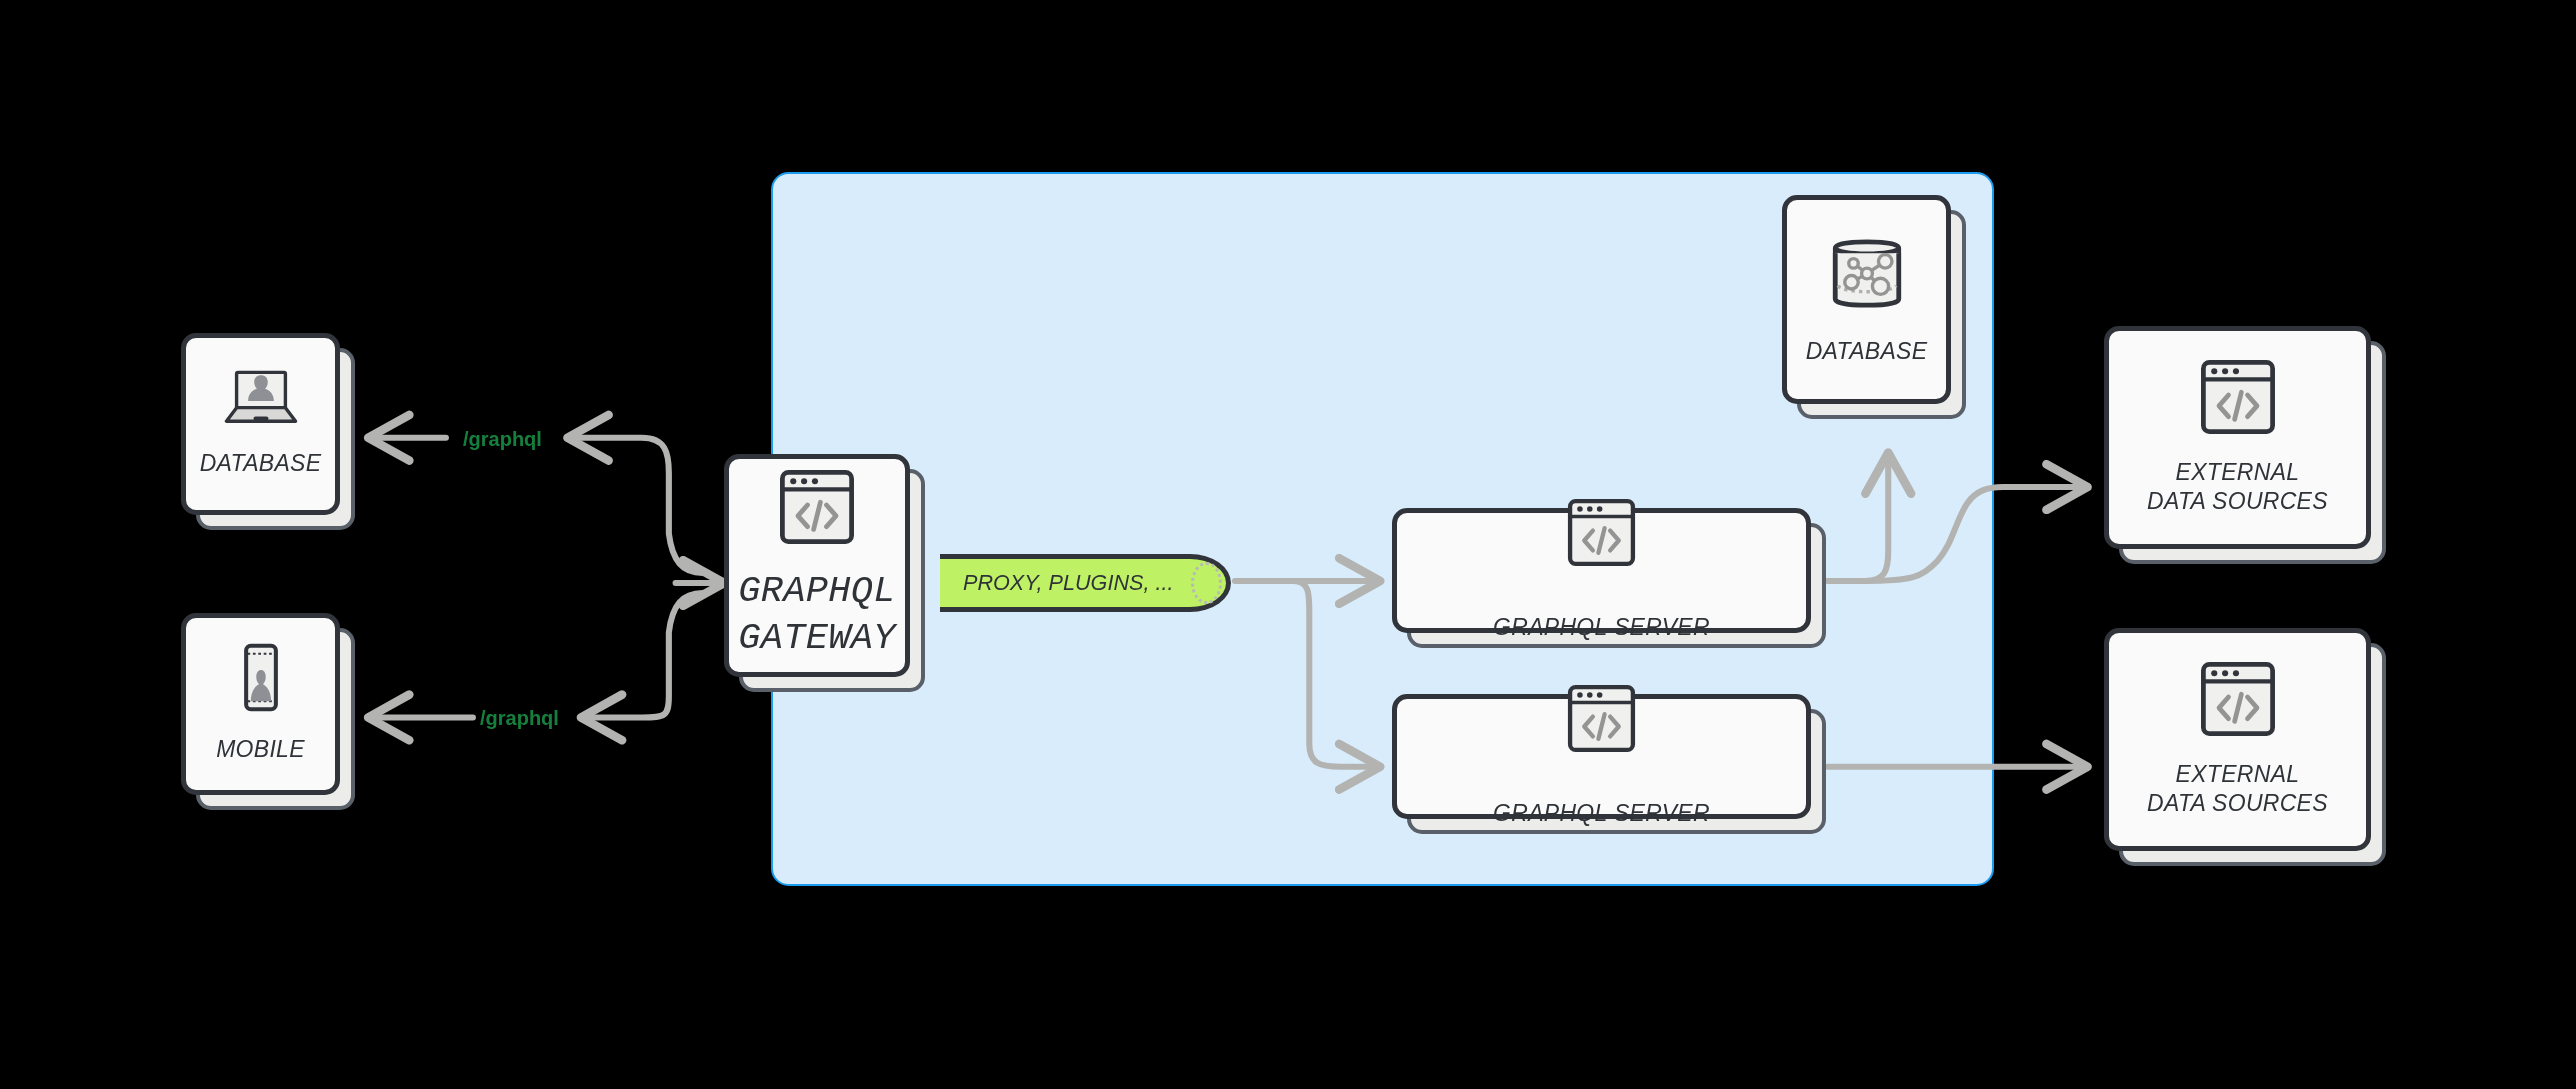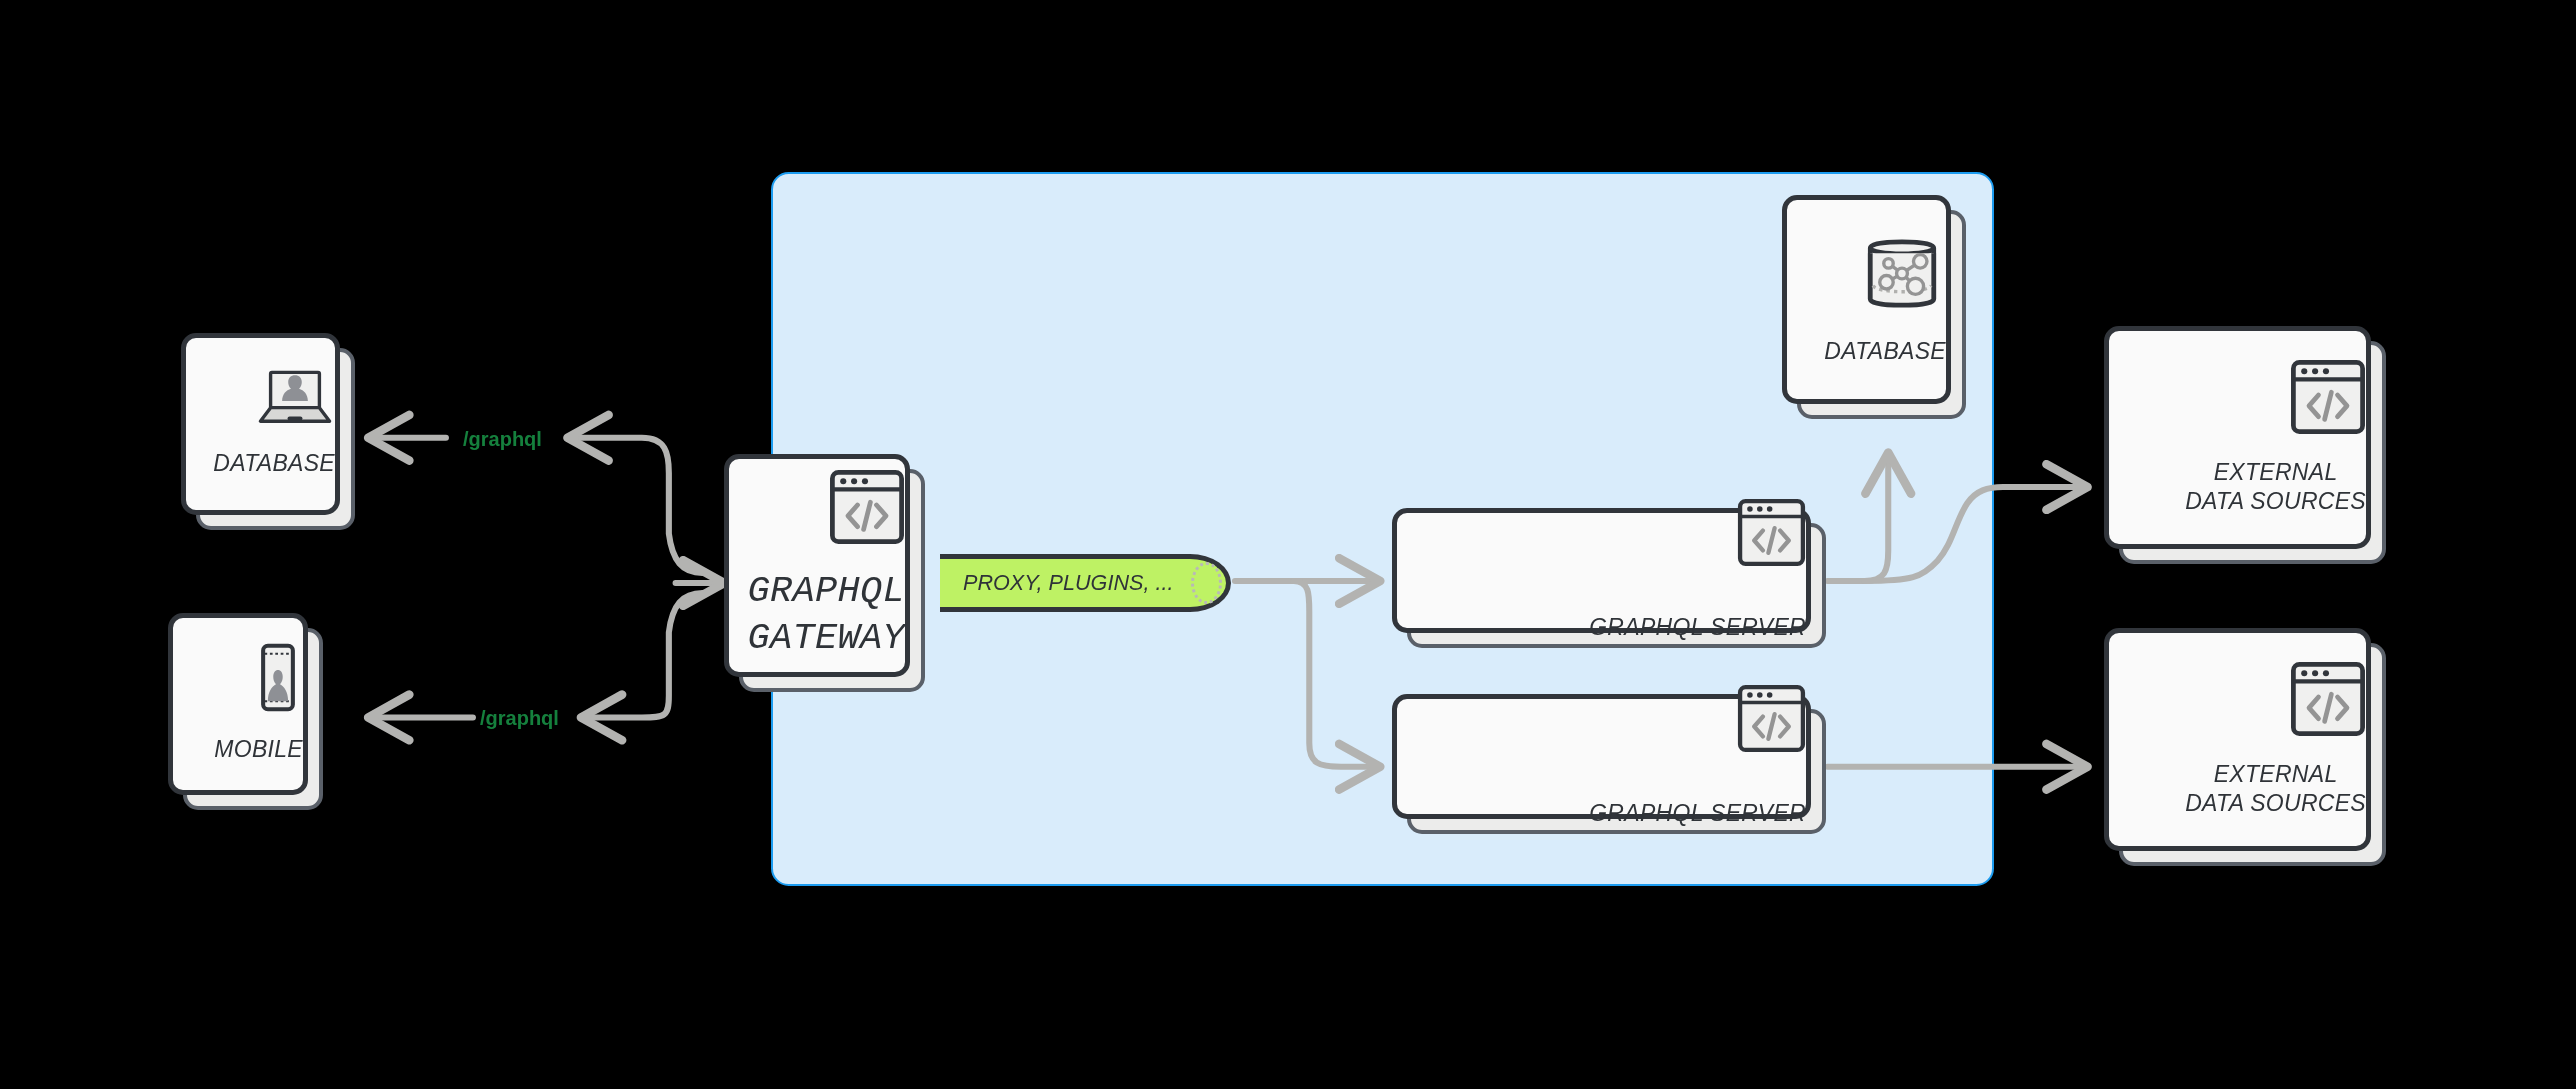--- a/index.html
+++ b/index.html
@@ -36,21 +36,21 @@
     border-radius: 15px;
   }
   .card .front {
     position: absolute;
     left: 0; top: 0;
     width: 100%; height: 100%;
     background: #fafafa;
     border: 5.4px solid #31353b;
     border-radius: 15px;
     display: flex;
-    align-items: flex-end;
+    align-items: center;
     justify-content: center;
     gap: 23px;
     flex-direction: column;
   }
   .card.horiz .front { flex-direction: column; gap: 46px; }
 
   .card-label {
     font-style: italic;
     font-size: 23px;
     color: #2f3338;
@@ -160,21 +160,21 @@
                    C 65 9 69 13 69 19 C 69 22 68 26 65 29 C 72 31 78 37 78 47 Z" fill="#8e9095"></path>
           <line x1="23" y1="57" x2="95" y2="57" stroke="#31353b" stroke-width="3" stroke-dasharray="4 4"></line>
           <path d="M 23 57 L 8 77 L 110 77 L 95 57 Z" fill="#d8d8d6" stroke="#31353b" stroke-width="5" stroke-linejoin="round"></path>
           <rect x="48" y="70" width="22" height="6" rx="3" fill="#31353b"></rect>
         </svg>
       </span>
       <span class="card-label">DATABASE</span>
     </div>
   </div>
 
-  <div class="card" style="left:168px; top:613px; width:140px; height:182px;">
+  <div class="card" style="left:181px; top:613px; width:159px; height:182px;">
     <div class="back"></div>
     <div class="front">
       <span class="icon-wrap">
         <svg width="50" height="69" viewBox="0 0 74 102">
           <rect x="15" y="4" width="44" height="94" rx="7" fill="#f0f0ef" stroke="#31353b" stroke-width="6"></rect>
           <line x1="17" y1="16" x2="57" y2="16" stroke="#31353b" stroke-width="3" stroke-dasharray="4 4"></line>
           <line x1="17" y1="86" x2="57" y2="86" stroke="#31353b" stroke-width="3" stroke-dasharray="4 4"></line>
           <path d="M 22 86 C 22 72 28 64 34 61 C 31 58 30 54 30 50
                    C 30 44 33 40 37 40 C 41 40 44 44 44 50
                    C 44 54 43 58 40 61 C 46 64 52 72 52 86 Z" fill="#8e9095"></path>

